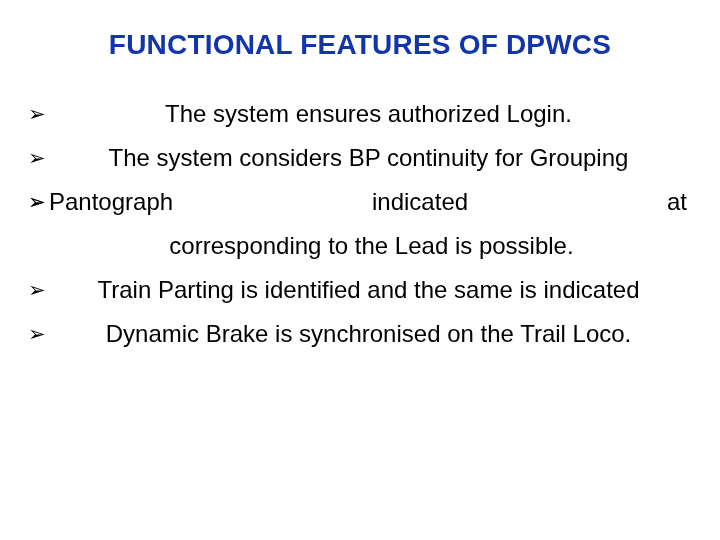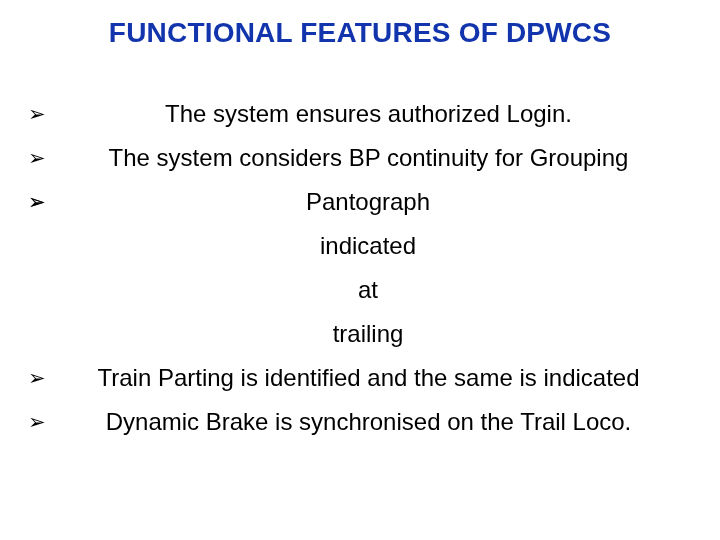--- a/index.html
+++ b/index.html
@@ -13,21 +13,21 @@
     width: 720px;
     height: 540px;
     background: #ffffff;
     overflow: hidden;
     font-family: "Liberation Sans", sans-serif;
     -webkit-font-smoothing: none;
   }
   .slide-title {
     position: absolute;
     left: 0;
-    top: 16px;
+    top: 28px;
     width: 720px;
     text-align: center;
     font-size: 28px;
     font-weight: bold;
     color: #1234ad;
     letter-spacing: 0.2px;
     line-height: 34px;
     white-space: nowrap;
   }
   .body-block {
@@ -60,21 +60,20 @@
     text-align: center;
   }
   .bullet-line.cont {
     padding-left: 6px;
   }
   .bullet-line.justified {
     display: flex;
     justify-content: space-between;
     width: 638px;
     white-space: nowrap;
-    flex-direction: column;
   }
   .jword {
     display: inline-block;
   }
 </style>
 </head>
 <body>
 
 <div class="slide">
 
@@ -92,22 +91,22 @@
       </div>
       <div class="bullet-item">
         <span class="bullet-marker">➢</span>
       </div>
       <div class="bullet-item">
         <span class="bullet-marker">➢</span>
         <span class="bullet-line justified">
           <span class="jword">Pantograph</span>
           <span class="jword">indicated</span>
           <span class="jword">at</span>
-          <span class="jword">trailing</span>
         </span>
+        <span class="bullet-line cont">corresponding to the Lead is possible.</span>
       </div>
       <div class="bullet-item">
         <span class="bullet-marker">➢</span>
         <span class="bullet-line">Train Parting is identified and the same is indicated</span>
       </div>
       <div class="bullet-item">
         <span class="bullet-marker">➢</span>
         <span class="bullet-line">Dynamic Brake is synchronised on the Trail Loco.</span>
       </div>
     </div>

